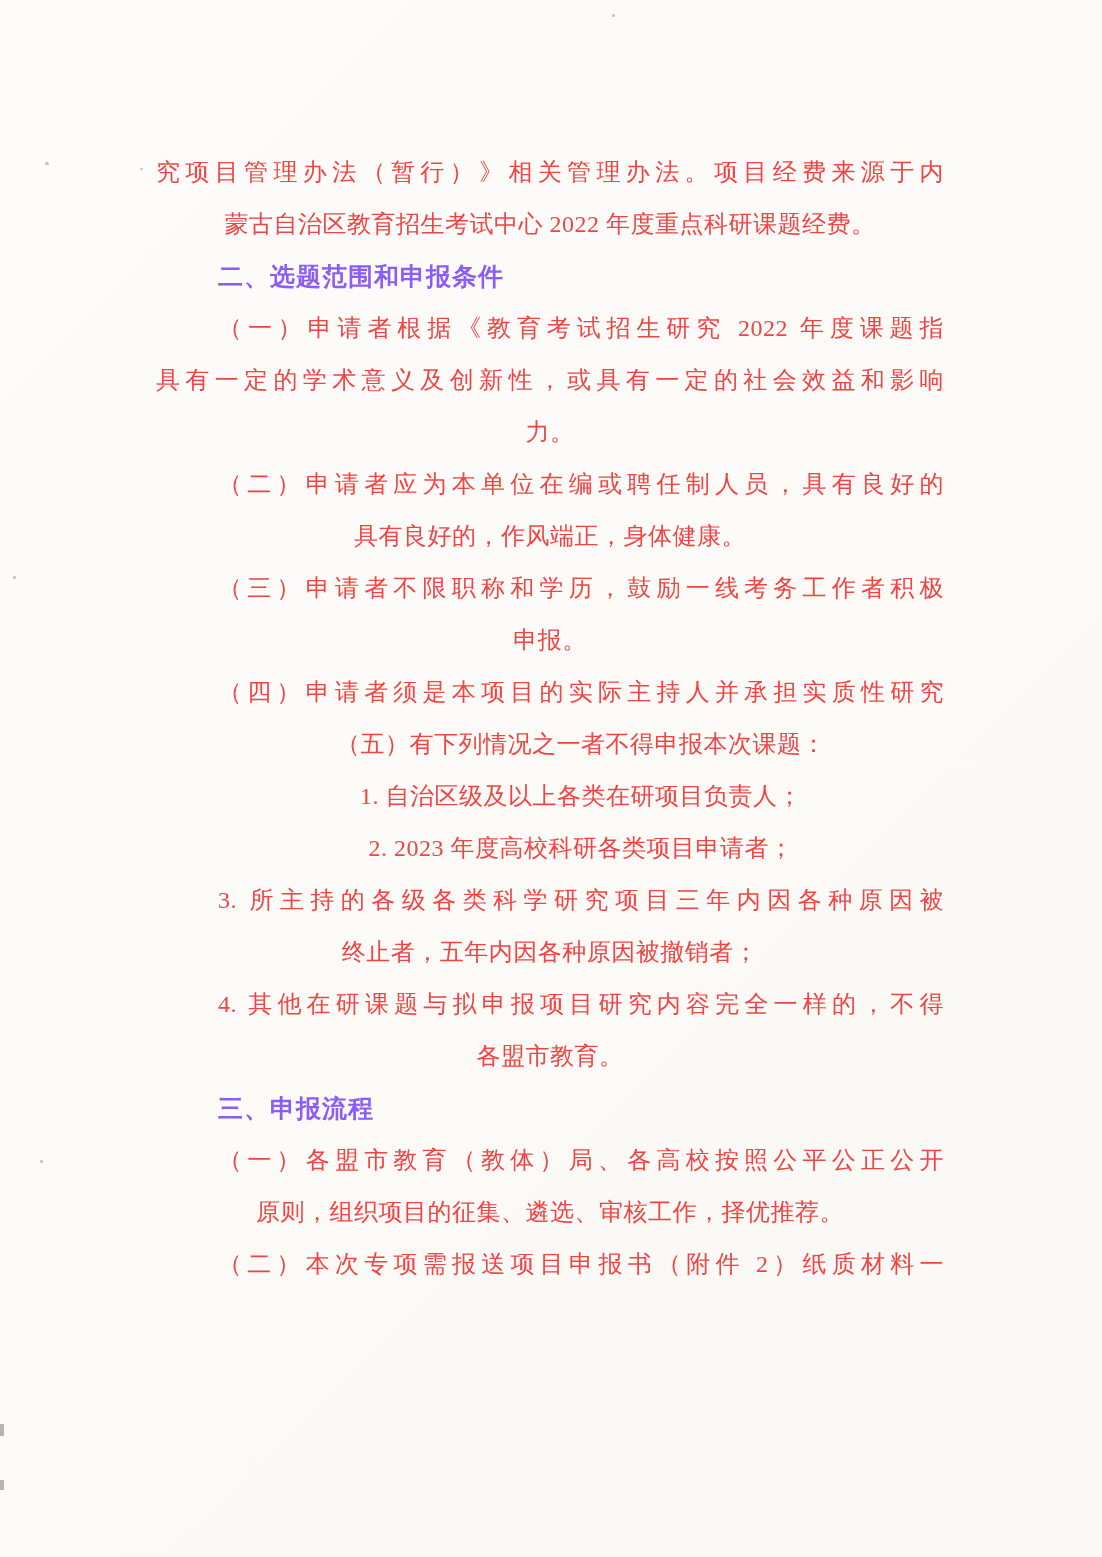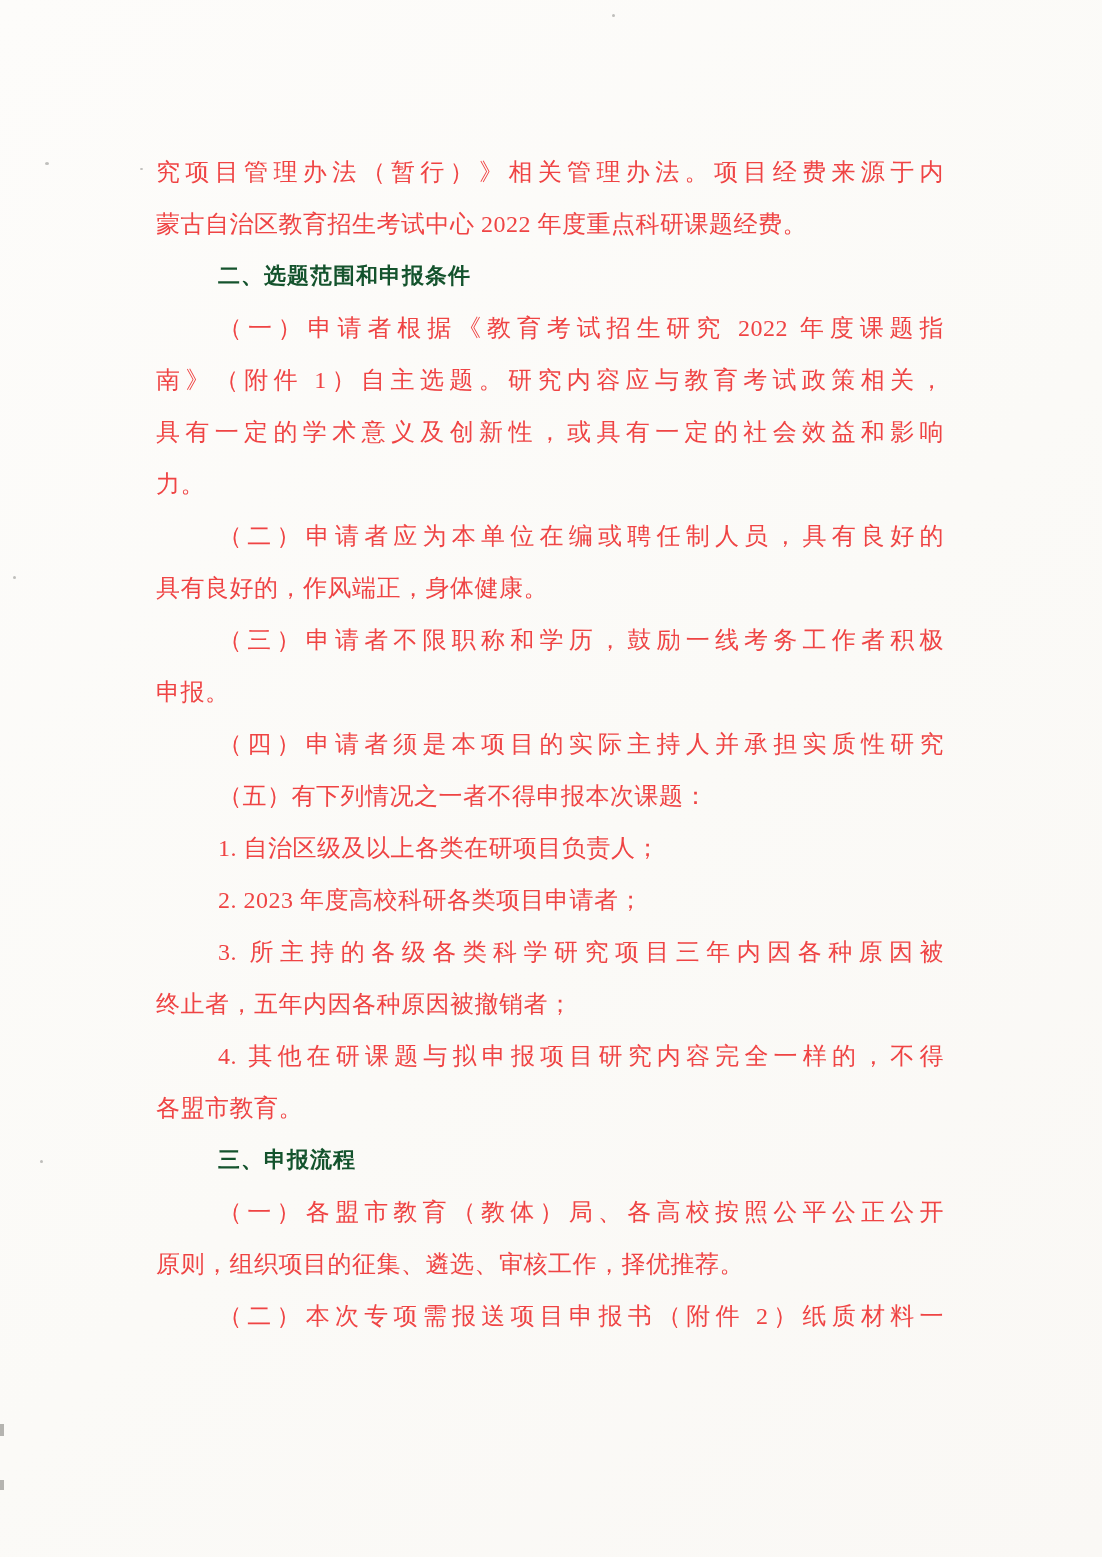--- a/index.html
+++ b/index.html
@@ -28,35 +28,36 @@
     height: 52px;
     line-height: 52px;
     font-size: 24px;
     color: #ef4444;
     letter-spacing: 0.5px;
     overflow: visible;
   }
   .line.body {
     font-family: "Liberation Serif", "DejaVu Serif", serif;
     white-space: nowrap;
+    text-align: center;
   }
   .line.j {
     white-space: normal;
     text-align: justify;
     text-align-last: justify;
     overflow: hidden;
   }
   .line.indent {
     text-indent: 62px;
   }
   .line.heading {
     font-family: "Liberation Sans", "DejaVu Sans", sans-serif;
     font-weight: 700;
-    font-size: 22px;
-    color: #14532d;
+    font-size: 25px;
+    color: #8b5cf6;
     letter-spacing: 1px;
     white-space: nowrap;
   }
   
   .speck {
     position: absolute;
     background: #8d8c88;
     border-radius: 50%;
     opacity: 0.55;
   }
@@ -79,21 +80,20 @@
   <div class="speck" style="left:140px; top:168px; width:3px; height:2px;"></div>
   <div class="speck" style="left:612px; top:14px; width:3px; height:3px;"></div>
   <div class="edge-tick" style="top:1424px; height:12px;"></div>
   <div class="edge-tick" style="top:1480px; height:10px;"></div>
 
   <div class="doc" id="doc-lines">
       <div class="line body j">究项目管理办法（暂行）》相关管理办法。项目经费来源于内</div>
       <div class="line body">蒙古自治区教育招生考试中心 2022 年度重点科研课题经费。</div>
       <div class="line heading indent">二、选题范围和申报条件</div>
       <div class="line body indent j">（一）申请者根据《教育考试招生研究 2022 年度课题指</div>
-      <div class="line body j">南》（附件 1）自主选题。研究内容应与教育考试政策相关，</div>
       <div class="line body j">具有一定的学术意义及创新性，或具有一定的社会效益和影响</div>
       <div class="line body">力。</div>
       <div class="line body indent j">（二）申请者应为本单位在编或聘任制人员，具有良好的</div>
       <div class="line body">具有良好的，作风端正，身体健康。</div>
       <div class="line body indent j">（三）申请者不限职称和学历，鼓励一线考务工作者积极</div>
       <div class="line body">申报。</div>
       <div class="line body indent j">（四）申请者须是本项目的实际主持人并承担实质性研究</div>
       <div class="line body indent">（五）有下列情况之一者不得申报本次课题：</div>
       <div class="line body indent">1. 自治区级及以上各类在研项目负责人；</div>
       <div class="line body indent">2. 2023 年度高校科研各类项目申请者；</div>

